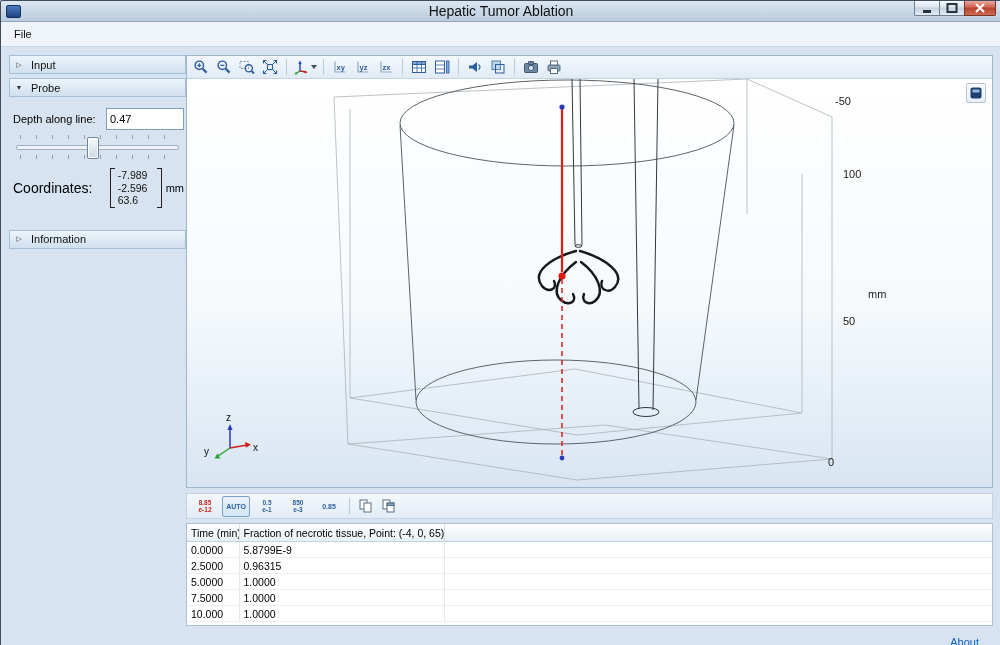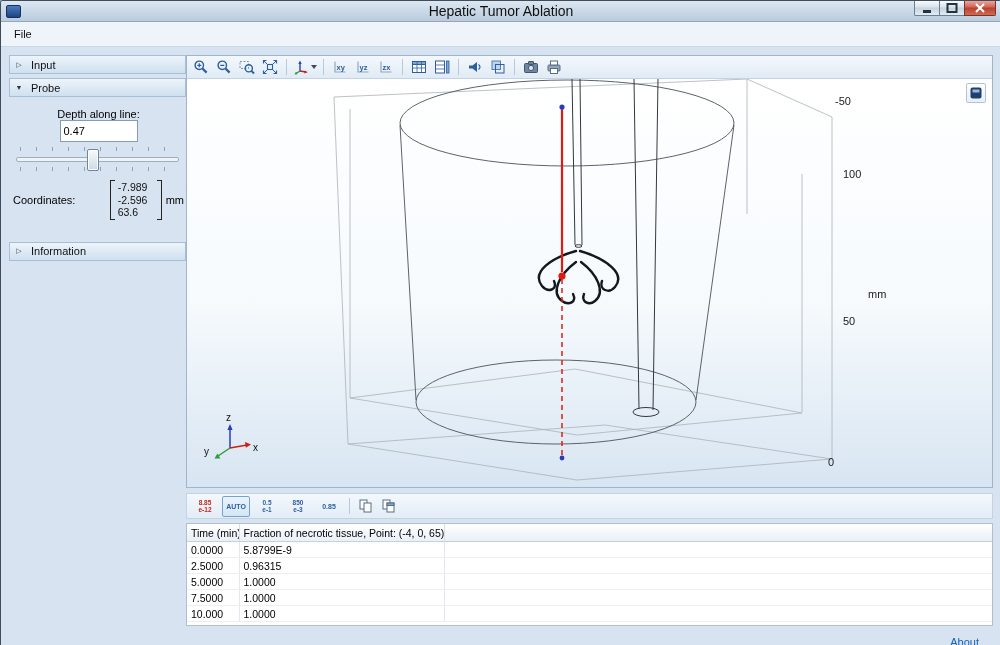--- a/index.html
+++ b/index.html
@@ -16,31 +16,31 @@
   .win-btn.closeb{width:30px;background:linear-gradient(#f0b2a8,#d4675a 45%,#b8432f 55%,#cd6c52);border-color:#7c3428;border-radius:0 0 2px 0;}
   
   .menubar{height:24px;background:#eff4fa;border-bottom:1px solid #ccd8e4;display:flex;align-items:center;padding-left:6px;}
   .menu-item{font-size:11px;color:#111;padding:3px 7px;border-radius:2px;}
   
   .content{display:flex;align-items:flex-start;padding:8px;height:599px;overflow:hidden;}
   .sidebar{width:177px;flex:none;}
   .sec{height:17px;background:linear-gradient(#edf4fb,#cfe0ef);border:1px solid #a7bfd6;display:flex;align-items:center;gap:8px;padding:0 5px;font-size:11px;color:#111;margin-bottom:4px;}
   .tri{font-size:7px;color:#333;width:8px;text-align:center;}
   .probe-body{padding:3px 2px 6px 4px;}
-  .row-depth{display:flex;align-items:center;margin:4px 0 4px 0;flex-direction:column;}
+  .row-depth{display:flex;align-items:center;margin:4px 0 4px 0;}
   .row-depth label{font-size:11px;flex:1;}
   .row-depth input{width:78px;height:22px;border:1px solid #7f9db9;font-size:11px;padding:0 3px;font-family:inherit;background:#fff;box-sizing:border-box;}
   .slider{position:relative;height:26px;margin:3px 4px 8px 2px;}
   .ticks{position:absolute;left:5px;right:5px;height:4px;background-image:repeating-linear-gradient(to right,#8fa3b7 0,#8fa3b7 1px,transparent 1px,transparent 16px);}
   .ticks.top{top:1px;}
   .ticks.bot{bottom:1px;}
   .groove{position:absolute;top:11px;left:1px;right:1px;height:3px;background:#eef3f8;border:1px solid #9db0c2;border-radius:2px;}
   .thumb{position:absolute;top:3px;width:10px;height:20px;background:linear-gradient(#f7fafc,#cdd9e5);border:1px solid #70849a;border-radius:2px;transform:translateX(-50%);box-shadow:inset 0 0 0 1px #fff;}
   .row-coords{display:flex;align-items:center;margin-top:6px;}
-  .row-coords .lbl{font-size:11px;flex:1;}
+  .row-coords .lbl{font-size:14px;flex:1;}
   .vector{display:flex;align-items:stretch;}
   .bracket{width:4px;border:1px solid #222;}
   .bracket.l{border-right:none;}
   .bracket.r{border-left:none;}
   .vals{padding:1px 3px;font-size:10.5px;line-height:12.5px;color:#111;min-width:36px;}
   .unit{font-size:11px;align-self:center;margin-left:4px;}
   .sec.info{margin-top:16px;}
   
   .main{flex:1;display:flex;flex-direction:column;min-width:0;}
   .gpanel{border:1px solid #9fb5ca;background:#fff;}

